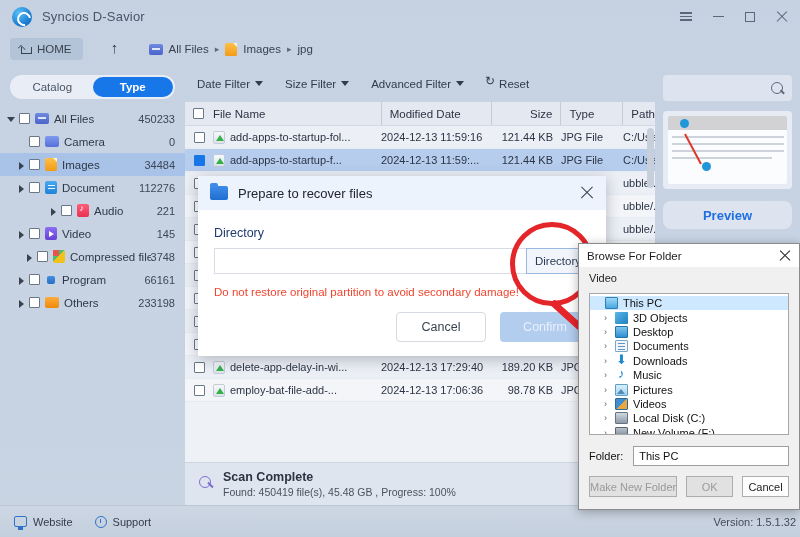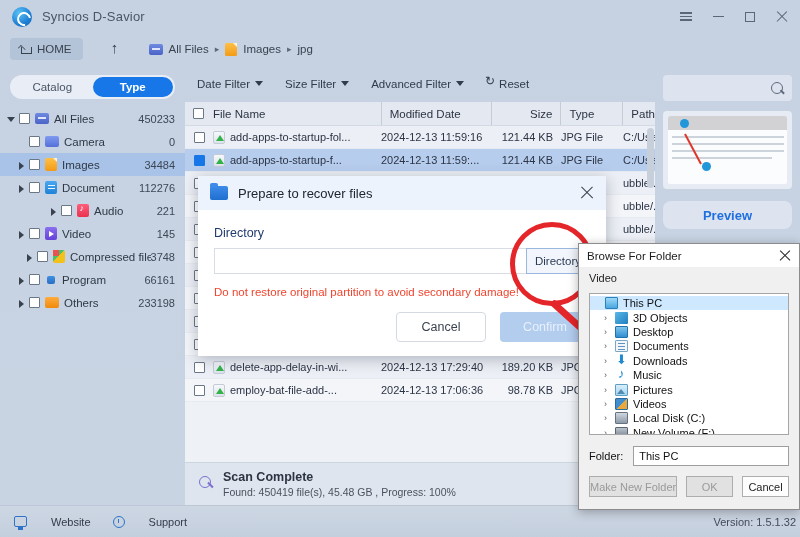--- a/index.html
+++ b/index.html
@@ -133,21 +133,21 @@
   .trow3 { position:absolute; left:4px; height:2px; background:#cdd3da; }
   .tdot { position:absolute; width:9px; height:9px; border-radius:50%; background:#2196d9; }
   .tarrow { position:absolute; left:16px; top:18px; width:2px; height:34px; background:#e0372b; transform:rotate(-28deg); transform-origin:top; }
   .previewbtn { margin:12px 8px 0; height:28px; background:#dde4ef; border-radius:8px; display:flex; align-items:center;
                 justify-content:center; color:#1f6fe0; font-weight:bold; font-size:13px; }
   .filenamelbl { margin:12px 10px 0; font-size:11.5px; color:#4b5costs; color:#4b555f; }
 
   
   .bottombar { position:absolute; left:0; bottom:0; width:800px; height:32px; display:flex; align-items:center;
                background:linear-gradient(180deg,#cdd7e4,#c4cfdd); border-top:1px solid #bcc7d6; }
-  .blink { display:flex; align-items:flex-start; gap:24px; font-size:11px; color:#333c49; }
+  .blink { display:flex; align-items:flex-start; gap:6px; font-size:11px; color:#333c49; }
   .blink.first { margin-left:14px; }
   .blink.second { margin-left:22px; }
   .monico { width:13px; height:11px; border:1.5px solid #2f72c8; border-radius:2px; position:relative; }
   .monico:after { content:""; position:absolute; left:3px; bottom:-4px; width:5px; height:2.5px; background:#2f72c8; }
   .suppico { width:12px; height:12px; border:1.5px solid #2f72c8; border-radius:50%; position:relative; }
   .suppico:after { content:""; position:absolute; left:4.5px; top:2px; width:1.4px; height:4px; background:#2f72c8; }
   .version { margin-left:auto; margin-right:4px; font-size:11px; color:#434d5a; }
 
   
   .modal { position:absolute; left:198px; top:176px; width:408px; height:180px; background:#fff;

